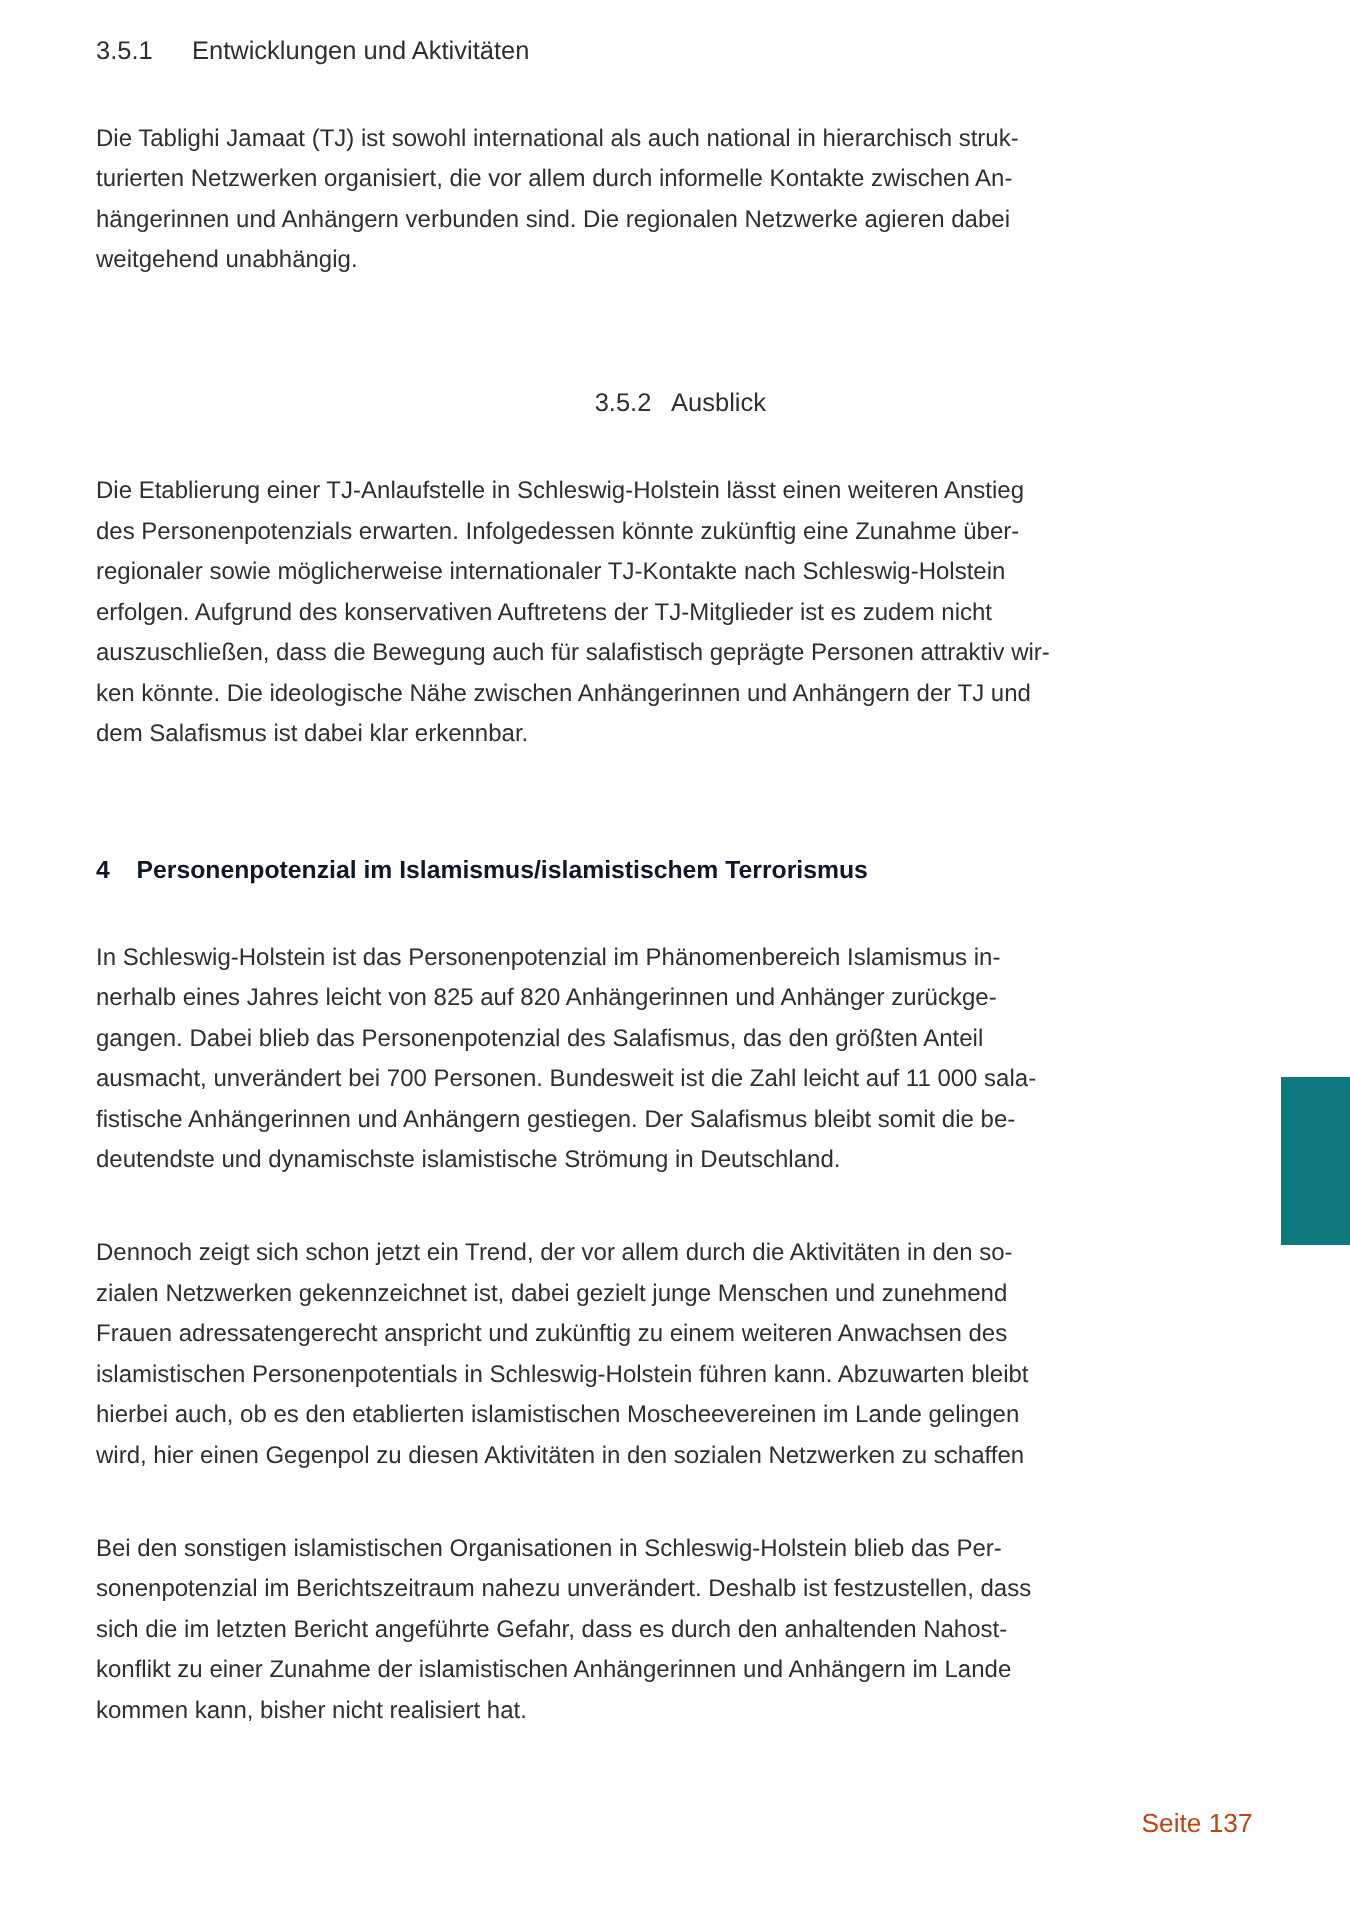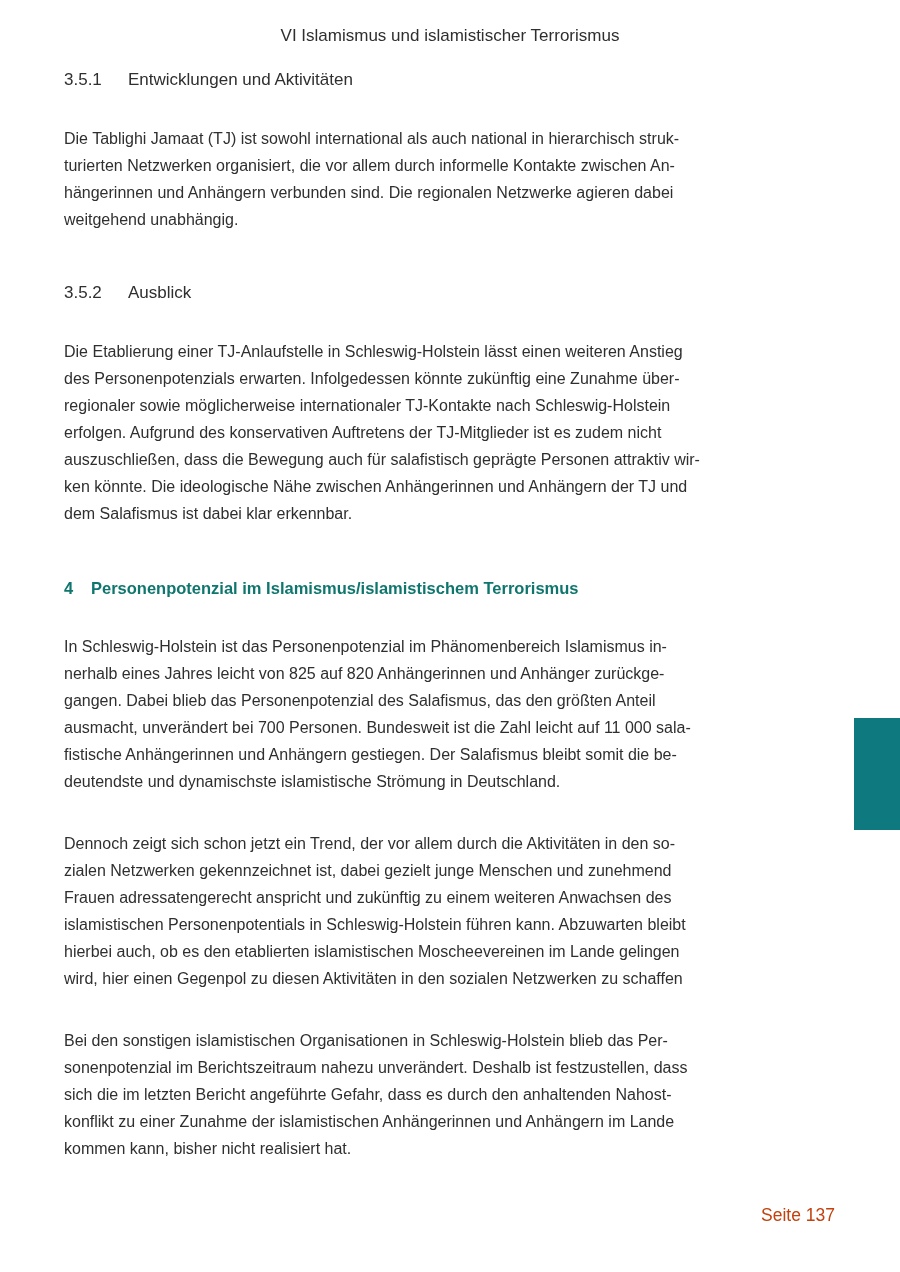--- a/index.html
+++ b/index.html
@@ -28,30 +28,30 @@
     margin-top: 24px;
     font-size: 17px;
     font-weight: 400;
     color: #2f2f2f;
   }
   .subheading .sec-num {
     display: inline-block;
     width: 64px;
   }
   .main-heading {
-    margin-top: 52px;
+    margin-top: 68px;
     font-size: 16.5px;
     font-weight: 700;
-    color: #0f766e;
+    color: #0f172a;
   }
   .main-heading .sec-num {
     display: inline-block;
     width: 27px;
   }
-  .gap-lg { margin-top: 50px; }
+  .gap-lg { margin-top: 72px; text-align: center; }
   .para {
     margin-top: 35px;
     font-size: 16px;
     line-height: 27px;
     white-space: pre-line;
     color: #2f2f2f;
   }
   .chapter-tab {
     position: absolute;
     right: 0;
@@ -66,21 +66,20 @@
     bottom: 46px;
     font-size: 17.5px;
     color: #c2410c;
   }
 </style>
 </head>
 <body>
 
 <div class="page">
 
-  <div class="running-header">VI Islamismus und islamistischer Terrorismus</div>
 
   <div class="content">
 
     <h2 class="subheading">
       <span class="sec-num">3.5.1</span><span class="sec-title">Entwicklungen und Aktivitäten</span>
     </h2>
 
     <p class="para">Die Tablighi Jamaat (TJ) ist sowohl international als auch national in hierarchisch struk-
 turierten Netzwerken organisiert, die vor allem durch informelle Kontakte zwischen An-
 hängerinnen und Anhängern verbunden sind. Die regionalen Netzwerke agieren dabei

